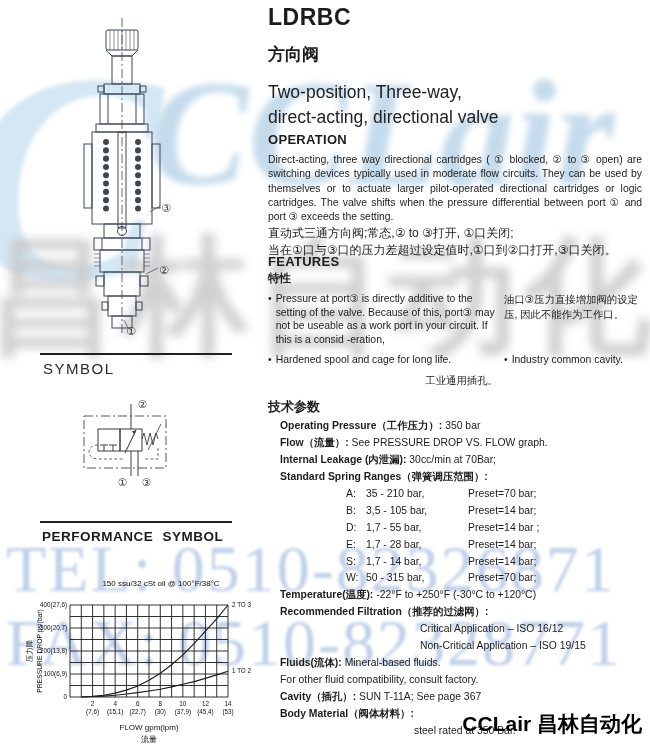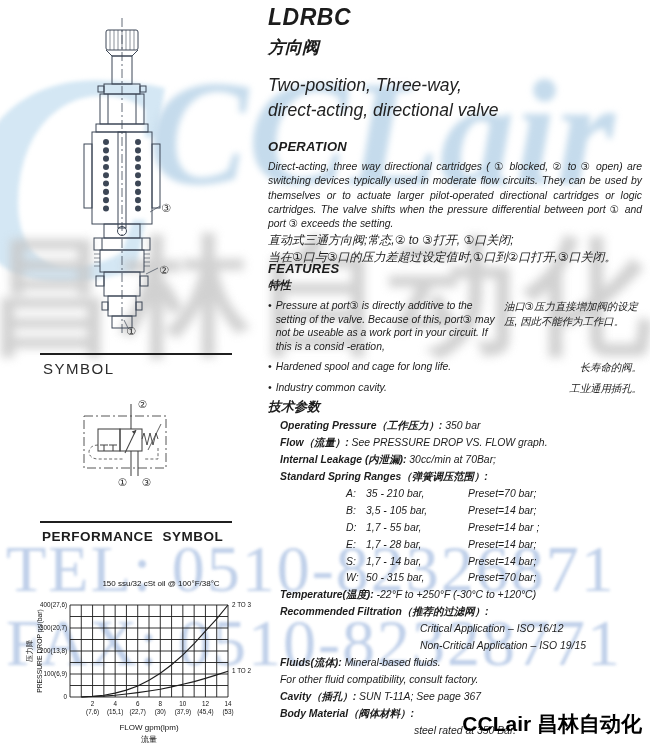--- a/index.html
+++ b/index.html
@@ -12,25 +12,25 @@
         font-size:150px;color:#c5dbec;filter:blur(3px);}
   .wm-cn{left:-12px;top:232px;font-size:128px;font-weight:bold;color:#c6c6c6;letter-spacing:6px;
         filter:blur(5px);opacity:.8;}
   .wm-tel{left:6px;top:536px;font-family:"Liberation Serif",serif;font-size:66px;color:#b9cbe7;
         letter-spacing:2px;filter:blur(1.5px);opacity:.9;}
   .wm-fax{left:6px;top:610px;font-family:"Liberation Serif",serif;font-size:66px;color:#b9cbe7;
         letter-spacing:2px;filter:blur(1.5px);opacity:.9;}
   .content{position:absolute;inset:0;z-index:1;}
   .abs{position:absolute;}
   
-  .right-col{position:absolute;left:268px;top:0;width:374px;height:534px;font-style:italic;}
+  .right-col{position:absolute;left:268px;top:0;width:374px;height:534px;}
   .h-title{font-size:23px;font-weight:bold;letter-spacing:.5px;}
-  .h-zh{font-size:17px;font-weight:bold;margin-top:5px;}
+  .h-zh{font-size:17px;font-weight:bold;margin-top:12px;}
   .subtitle{font-size:17.5px;line-height:1.45;margin-top:14px;color:#222;}
-  .sec-h{font-size:13px;font-weight:bold;letter-spacing:.3px;margin-top:7px;}
+  .sec-h{font-size:13px;font-weight:bold;letter-spacing:.3px;}
   .sec-h-zh{font-size:11.5px;font-weight:bold;margin-top:2px;}
   .body-txt{font-size:10.4px;line-height:1.38;margin-top:6px;text-align:justify;}
   .zh-line{font-size:12px;line-height:1.45;}
   .feat-grid{display:grid;grid-template-columns:230px 1fr;column-gap:6px;row-gap:6px;margin-top:6px;}
   .feat-bullet{font-size:10.4px;line-height:1.32;display:flex;}
   .feat-bullet .dot{margin-right:4px;}
   .feat-zh{font-size:10.4px;line-height:1.45;}
   .feat-zh.right{text-align:right;align-self:end;}
   .spec-line{font-size:10.4px;line-height:1.32;margin-top:3.2px;margin-left:12px;}
   .spec-line b{font-weight:bold;}
@@ -207,21 +207,20 @@
       <div class="feat-grid">
         <div class="feat-bullet">
           <span class="dot">•</span>
           <span>Pressure at port③ is directly additive to the setting of the valve. Because of this, port③ may not be useable as a work port in your circuit. If this is a consid -eration,</span>
         </div>
         <div class="feat-zh">油口③压力直接增加阀的设定压, 因此不能作为工作口。</div>
         <div class="feat-bullet">
           <span class="dot">•</span>
           <span>Hardened spool and cage for long life.</span>
         </div>
-        <div class="feat-zh right">长寿命的阀。</div>
         <div class="feat-bullet">
           <span class="dot">•</span>
           <span>Industry common cavity.</span>
         </div>
         <div class="feat-zh right">工业通用插孔。</div>
       </div>
     </div>
 
     <div class="abs" style="top:396px;left:0;width:374px;">
       <div class="sec-h-zh" style="font-size:13px;">技术参数</div>

